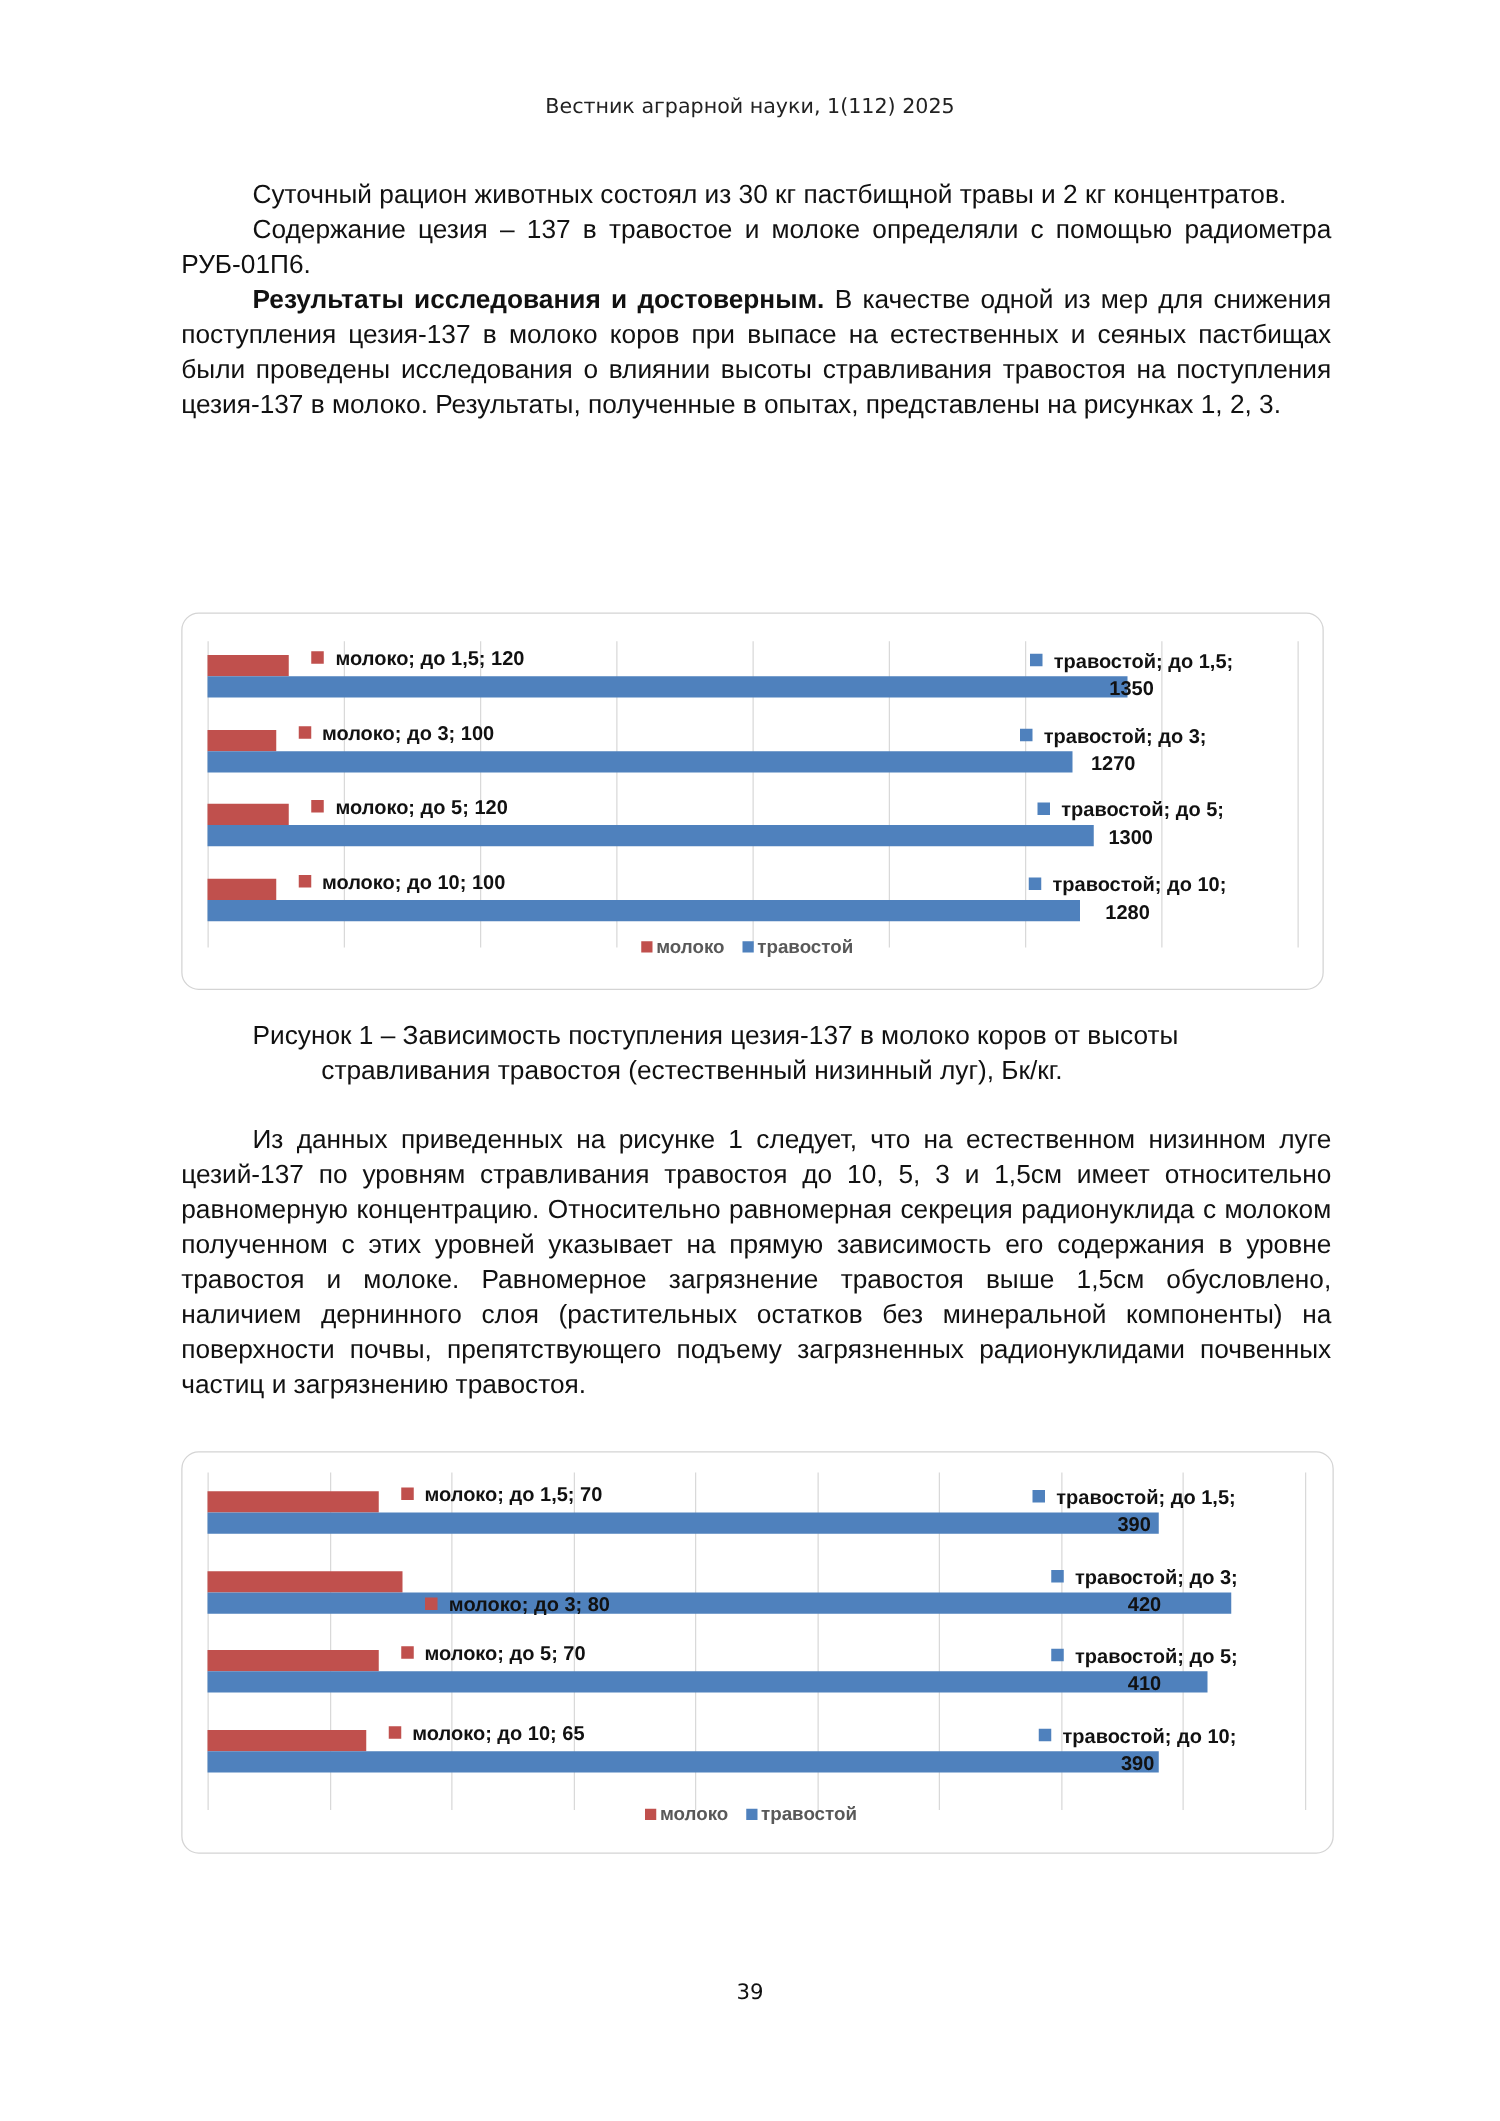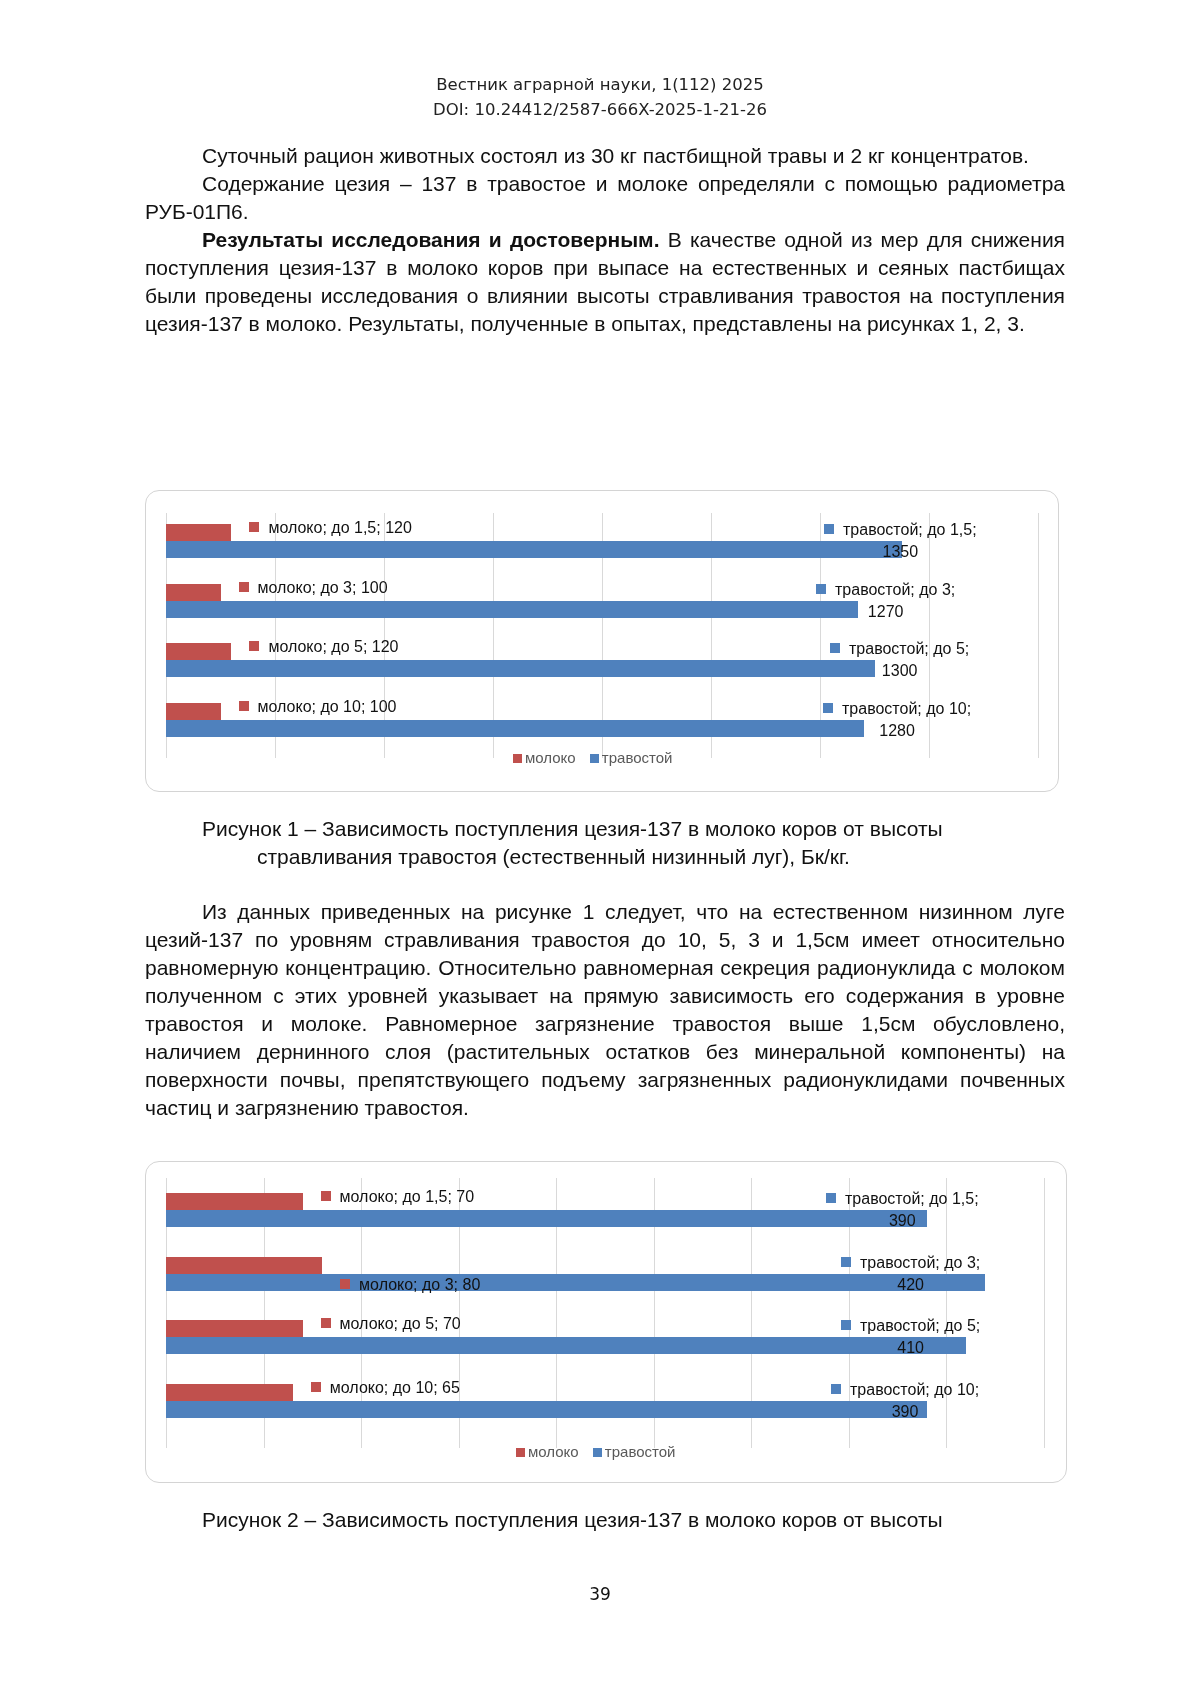--- a/index.html
+++ b/index.html
@@ -3,42 +3,41 @@
 <meta charset="utf-8">
 <style>
   html, body { margin: 0; padding: 0; background: #ffffff; }
   body { width: 1200px; height: 1697px; position: relative; overflow: hidden; color: #111; }
   .header { position: absolute; top: 72px; left: 0; width: 1200px; text-align: center;
     font-family: "DejaVu Sans", sans-serif; font-size: 16.5px; line-height: 25px; color: #222; }
   .body-text { position: absolute; left: 145px; width: 920px;
     font-family: "Liberation Sans", sans-serif; font-size: 21px; line-height: 28px; text-align: justify; }
   .body-text p { margin: 0; text-indent: 57px; }
   .body-text b { font-weight: bold; }
-  .chart-box { position: absolute; border: 1.5px solid #d4d4d4; border-radius: 14px; background: #fff; }
+  .chart-box { position: absolute; border: 1.5px solid #d4d4d4; border-radius: 14px; background: #fff; font-weight: bold; }
   .plot { position: absolute; }
   .grid { position: absolute; top: 0; bottom: 0; width: 1px; background: #d9d9d9; }
   .bar { position: absolute; height: 17px; }
   .bar.milk { background: #c0504d; }
   .bar.grass { background: #4f81bd; }
   .lbl { position: absolute; font-family: "Liberation Sans", sans-serif; font-size: 16px; line-height: 22px; color: #111; white-space: nowrap; }
   .lbl .sw { display: inline-block; width: 10px; height: 10px; margin-right: 9px; vertical-align: 1px; }
   .lbl-grass { text-align: center; }
   .legend { position: absolute; font-family: "Liberation Sans", sans-serif; font-size: 15px; color: #595959; white-space: nowrap; }
   .legend .sw { display: inline-block; width: 9px; height: 9px; margin-right: 3px; vertical-align: 0px; }
   .legend .item { margin-right: 10px; }
   .caption { position: absolute; font-family: "Liberation Sans", sans-serif; font-size: 21px; line-height: 28px; }
   .page-num { position: absolute; top: 1584px; left: 0; width: 1200px; text-align: center;
     font-family: "DejaVu Sans", sans-serif; font-size: 17px; }
 </style>
 </head>
 <body>
 
 <div class="header">
   <div>Вестник аграрной науки, 1(112) 2025</div>
-  <div>DOI: 10.24412/2587-666X-2025-1-21-26</div>
 </div>
 
 <div class="body-text" style="top:142px;">
   <p>Суточный рацион животных состоял из 30 кг пастбищной травы и 2 кг концентратов.</p>
   <p>Содержание цезия – 137 в травостое и молоке определяли с помощью радиометра РУБ-01П6.</p>
   <p><b>Результаты исследования и достоверным.</b><span> В качестве одной из мер для снижения поступления цезия-137 в молоко коров при выпасе на естественных и сеяных пастбищах были проведены исследования о влиянии высоты стравливания травостоя на поступления цезия-137 в молоко. Результаты, полученные в опытах, представлены на рисунках 1, 2, 3.</span></p>
 </div>
 
 <div class="chart-box" id="chart1" style="left:145px; top:490px; width:912px; height:300px;">
   <div class="plot" style="left:20px; top:22px; width:875px; height:245px;">
@@ -136,16 +135,15 @@
         <div>390</div>
       </div>
     </div>
   <div class="legend" style="left:370px; top:281px;">
     <span class="item"><span class="sw" style="background:#c0504d"></span><span>молоко</span></span>
     <span class="item"><span class="sw" style="background:#4f81bd"></span><span>травостой</span></span>
   </div>
 </div>
 
 <div class="caption" style="top:1506px; left:202px;">
-  <div>Рисунок 2 – Зависимость поступления цезия-137 в молоко коров от высоты</div>
 </div>
 
 <div class="page-num">39</div>
 
 </body></html>

